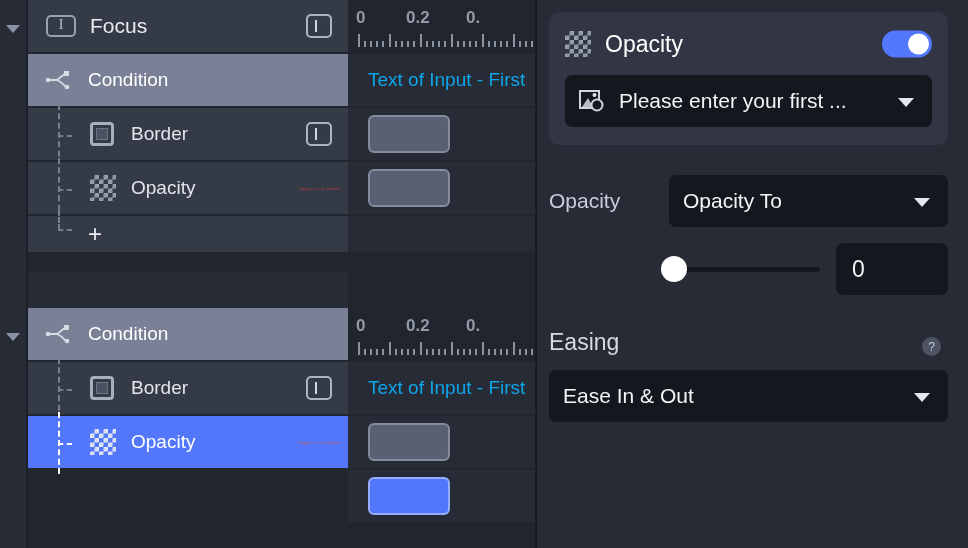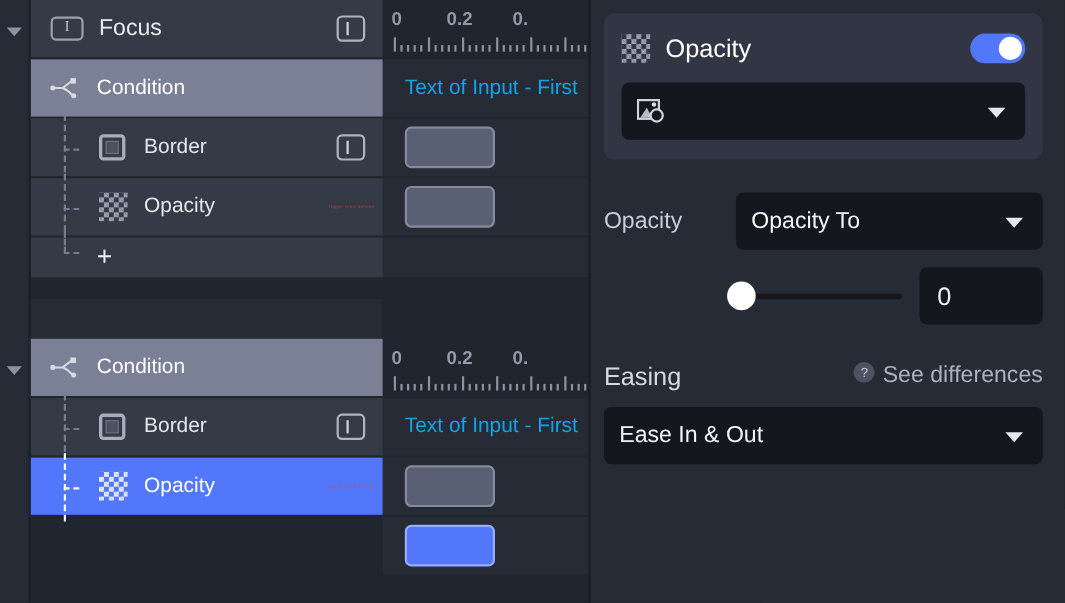--- a/index.html
+++ b/index.html
@@ -395,20 +395,21 @@
 
       <div class="select" style="margin-top:14px;">
         <span class="thumb-ic">
           <svg width="28" height="24" viewBox="0 0 28 24">
             <rect x="1" y="2" width="19" height="17" stroke="#cfd4df" stroke-width="2" fill="none"></rect>
             <path d="M3 18 L9 9 L14 18 Z" fill="#b7bcc8"></path>
             <circle cx="15.5" cy="6" r="2" fill="#dfe3ec"></circle>
             <circle cx="18" cy="16" r="5.5" stroke="#cfd4df" stroke-width="2" fill="#14171d"></circle>
           </svg>
         </span>
+        <span class="txt">Please enter your first ...</span>
         <span class="caret"></span>
       </div>
     </div>
 
     <div class="field-row" style="margin-top:30px;">
       <div class="field-label" style="width:120px;">Opacity</div>
       <div class="select" style="flex:1;">
         <span class="txt">Opacity To</span>
         <span class="caret"></span>
       </div>
@@ -417,27 +418,26 @@
     <div class="field-row" style="margin-top:16px;">
       <div class="slider-wrap" style="flex:1; margin-left:112px; margin-right:16px;">
         <div class="slider-track" style="left:13px; right:0;"></div>
         <div class="slider-knob" style="left:0;"></div>
       </div>
       <div class="numbox" style="width:112px;">
         <span class="v">0</span>
       </div>
     </div>
 
-    <div style="display:flex; align-items:flex-start; margin-top:34px;">
+    <div style="display:flex; align-items:flex-end; margin-top:34px;">
       <div class="sect-title">Easing</div>
       <div style="flex:1;"></div>
       <span class="helpdot">
           <span>?</span>
         </span>
-      <span class="seediff">See differences</span>
     </div>
 
     <div class="select" style="margin-top:14px;">
       <span class="txt">Ease In &amp; Out</span>
       <span class="caret"></span>
     </div>
 
   </div>
 </div>
 

